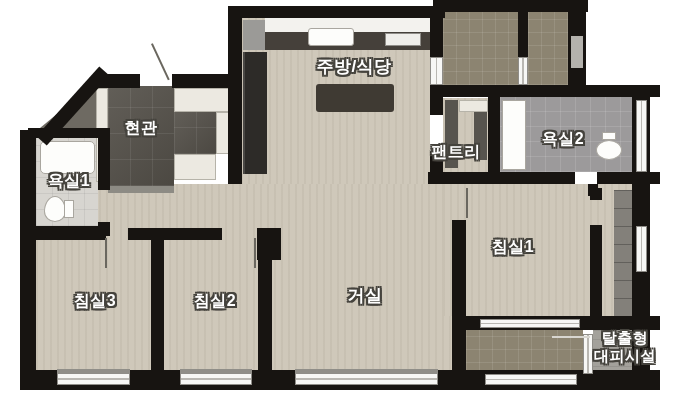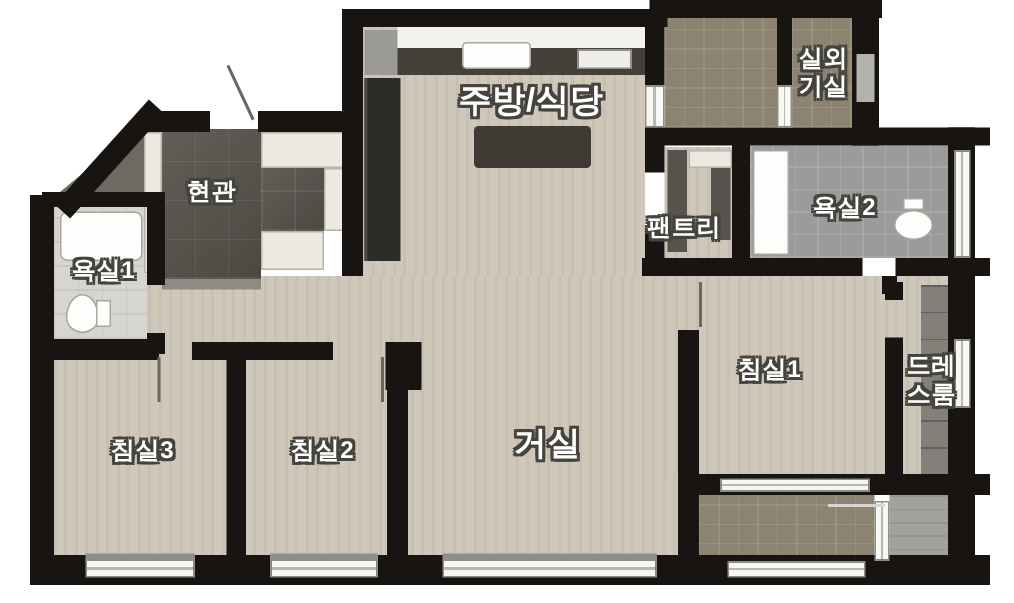--- a/index.html
+++ b/index.html
@@ -45,21 +45,21 @@
     border:1px solid #8f8d88;box-sizing:border-box;z-index:35;}
   .window-v{background:linear-gradient(to right,#f7f7f5 42%,#b9b7b2 42%,#b9b7b2 58%,#f7f7f5 58%);
     border:1px solid #8f8d88;box-sizing:border-box;z-index:35;}
   .sill{background:#908e88;z-index:33;}
   .leaf{background:#6a675f;z-index:36;}
   .room-label{position:absolute;transform:translate(-50%,-50%);z-index:50;
     color:#fff;font-weight:bold;font-size:16px;line-height:1.2;text-align:center;white-space:nowrap;
     letter-spacing:.5px;
     text-shadow:-2px -2px 0 #45433d,2px -2px 0 #45433d,-2px 2px 0 #45433d,2px 2px 0 #45433d,
       -2px 0 0 #45433d,2px 0 0 #45433d,0 -2px 0 #45433d,0 2px 0 #45433d;}
-  .lg{font-size:22px;}
+  .lg{font-size:17px;}
   .sm{font-size:15px;}
   .fixture{background:#fdfdfb;border:1px solid #a9a69f;box-sizing:border-box;z-index:16;}
 </style>
 </head>
 <body>
 
 <div class="plan">
 
   <div class="abs floor-wood" style="left:36px;top:184px;width:424px;height:186px;"></div>
   <div class="abs floor-wood" style="left:241px;top:18px;width:189px;height:166px;"></div>
@@ -160,29 +160,25 @@
   <div class="abs" style="left:571px;top:36px;width:12px;height:32px;background:#b4b2ad;z-index:35;"></div>
 
   <div class="abs leaf" style="left:151px;top:44px;width:2px;height:40px;transform:rotate(-25deg);transform-origin:top left;"></div>
   <div class="abs leaf" style="left:105px;top:238px;width:2px;height:30px;"></div>
   <div class="abs leaf" style="left:254px;top:238px;width:2px;height:30px;"></div>
   <div class="abs leaf" style="left:466px;top:188px;width:2px;height:30px;"></div>
   <div class="abs" style="left:552px;top:336px;width:38px;height:2px;background:#d8d6d0;z-index:36;"></div>
 
   <div class="room-label" style="left:141px;top:128px;">현관</div>
   <div class="room-label lg" style="left:354px;top:67px;">주방/식당</div>
-  <div class="room-label" style="left:549px;top:49px;">
-    <span>실외</span><br>
-    <span>기실</span>
-  </div>
   <div class="room-label" style="left:456px;top:152px;">팬트리</div>
   <div class="room-label" style="left:563px;top:139px;">욕실2</div>
   <div class="room-label" style="left:69px;top:181px;">욕실1</div>
   <div class="room-label" style="left:513px;top:247px;">침실1</div>
-  <div class="room-label" style="left:621px;top:254px;">
-    <span>드레</span><br>
-    <span>스룸</span>
-  </div>
   <div class="room-label" style="left:95px;top:301px;">침실3</div>
   <div class="room-label" style="left:215px;top:301px;">침실2</div>
   <div class="room-label lg" style="left:365px;top:296px;">거실</div>
+  <div class="room-label sm" style="left:625px;top:347px;">
+    <span>탈출형</span><br>
+    <span>대피시설</span>
+  </div>
 
 </div>
 
 </body></html>

